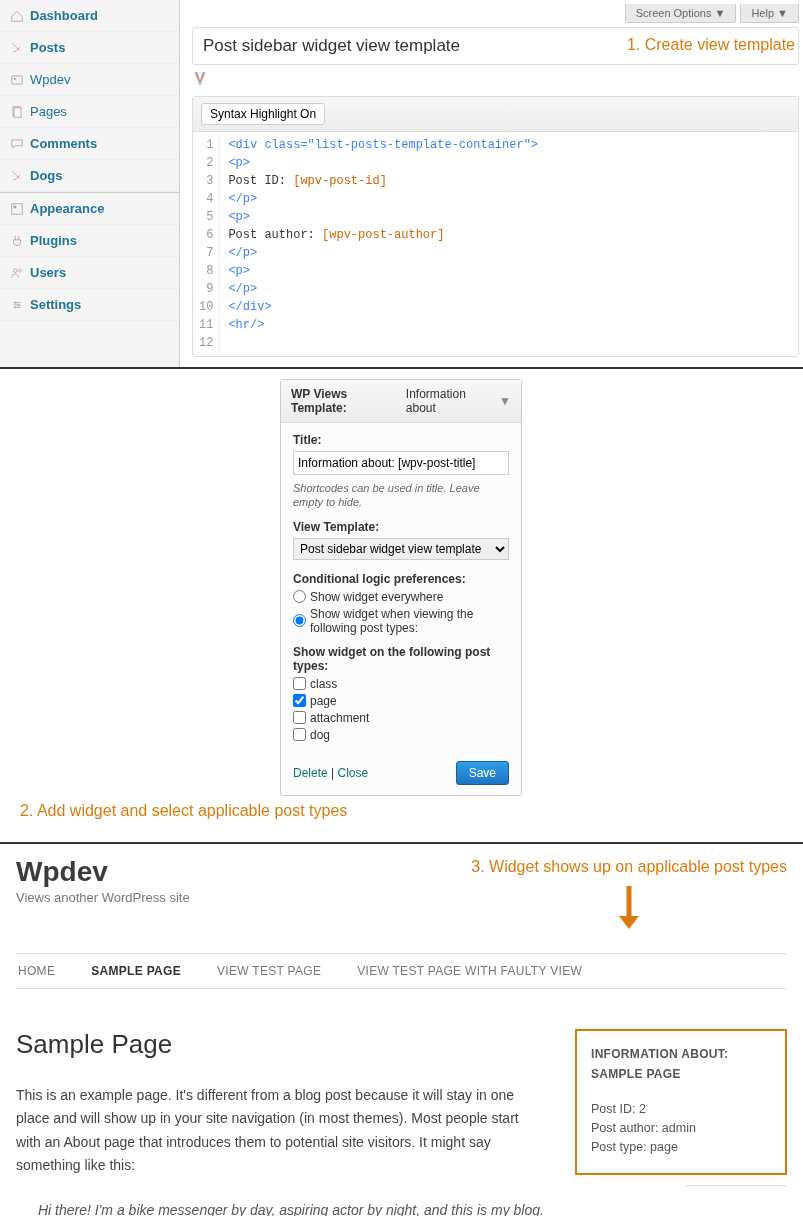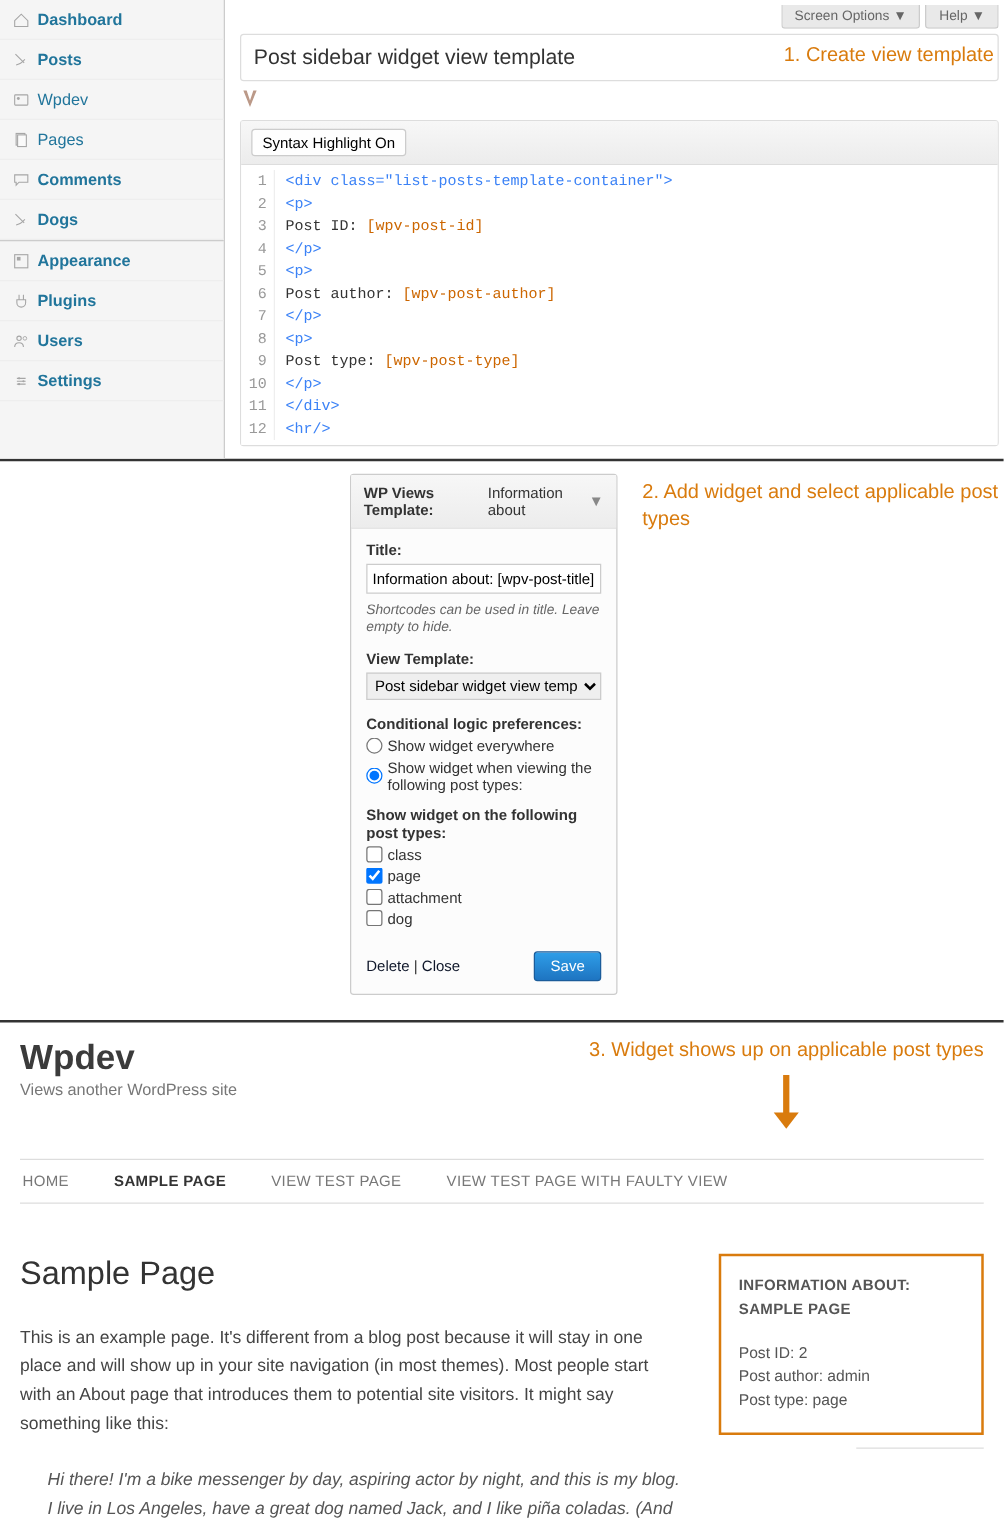--- a/index.html
+++ b/index.html
@@ -27,33 +27,33 @@
 .code-area { display: flex; font-family: "Courier New", monospace; font-size: 12px; background: #fff; padding: 4px 0; }
 .line-nums { color: #999; text-align: right; padding: 0 6px; border-right: 1px solid #eee; user-select: none; line-height: 1.5; }
 .code-lines { padding: 0 8px; line-height: 1.5; }
 .tok-tag { color: #3b82f6; }
 .tok-sc { color: #c60; }
 .annot { color: #d97b0d; font-size: 16px; font-family: "Trebuchet MS", sans-serif; position: absolute; }
 .annot.a1 { top: 36px; right: 8px; }
 .vlogo { width: 22px; height: 22px; }
 
 
-.section2 { display: flex; padding: 10px 0 20px 0; }
+.section2 { display: flex; padding: 10px 0 20px 0; flex-direction: column; }
 .widget-wrap { margin-left: 280px; width: 242px; }
 .widget-box { border: 1px solid #ccc; border-radius: 3px; background: #fcfcfc; }
 .widget-head { background: linear-gradient(#f7f7f7,#ececec); border-bottom: 1px solid #ddd; padding: 7px 10px; font-size: 12px; display: flex; align-items: center; gap: 2px; }
 .widget-head .arrow { margin-left: auto; color: #888; cursor: pointer; }
 .widget-body { padding: 10px 12px 8px 12px; font-size: 12px; }
 .widget-body label { font-weight: bold; display: block; margin-bottom: 4px; }
 .widget-body label.normal { font-weight: normal; display: flex; align-items: center; gap: 4px; margin-bottom: 3px; }
 .widget-body input[type=text] { width: 100%; border: 1px solid #ccc; padding: 4px; font-size: 12px; }
 .widget-hint { font-style: italic; color: #666; font-size: 11px; margin: 6px 0 10px 0; line-height: 1.3; }
 .widget-body select { width: 100%; border: 1px solid #ccc; padding: 2px; font-size: 12px; }
 .widget-footer { display: flex; align-items: center; padding: 8px 12px 10px 12px; font-size: 12px; }
-.widget-footer a { color: #0f172a; text-decoration: none; cursor: pointer; }
+.widget-footer a { color: #0f766e; text-decoration: none; cursor: pointer; }
 .save-btn { margin-left: auto; background: linear-gradient(#2e9ee8,#1e74c1); color: #fff; border: 1px solid #1b5c9a; padding: 4px 12px; border-radius: 3px; font-size: 12px; cursor: pointer; }
 .annot.a2 { position: static; margin-left: 20px; line-height: 1.4; padding-top: 4px; }
 
 
 .section3 { padding: 12px 16px 30px 16px; font-family: "Segoe UI", "Helvetica Neue", Arial, sans-serif; }
 .s3-head { display: flex; align-items: flex-start; }
 .site-title { font-family: "Trebuchet MS", sans-serif; font-size: 28px; font-weight: bold; color: #3b3b3b; }
 .tagline { color: #777; font-size: 13px; margin-top: 2px; }
 .annot.a3 { position: static; margin-left: auto; text-align: left; line-height: 1.4; }
 .big-arrow { text-align: center; color: #d97b0d; font-size: 36px; margin: 6px 0 0 0; }
@@ -180,21 +180,20 @@
             </div>
         <div class="code-lines" id="code-lines">
               <div><span class="tok-tag">&lt;div class="list-posts-template-container"&gt;</span></div>
               <div>  <span class="tok-tag">&lt;p&gt;</span></div>
               <div>    Post ID: <span class="tok-sc">[wpv-post-id]</span></div>
               <div>  <span class="tok-tag">&lt;/p&gt;</span></div>
               <div>  <span class="tok-tag">&lt;p&gt;</span></div>
               <div>    Post author: <span class="tok-sc">[wpv-post-author]</span></div>
               <div>  <span class="tok-tag">&lt;/p&gt;</span></div>
               <div>  <span class="tok-tag">&lt;p&gt;</span></div>
-              <div>    Post type: <span class="tok-sc">[wpv-post-type]</span></div>
               <div>  <span class="tok-tag">&lt;/p&gt;</span></div>
               <div><span class="tok-tag">&lt;/div&gt;</span></div>
               <div><span class="tok-tag">&lt;hr/&gt;</span></div>
             </div>
       </div>
     </div>
   </div>
 </div>
 </div>
 

